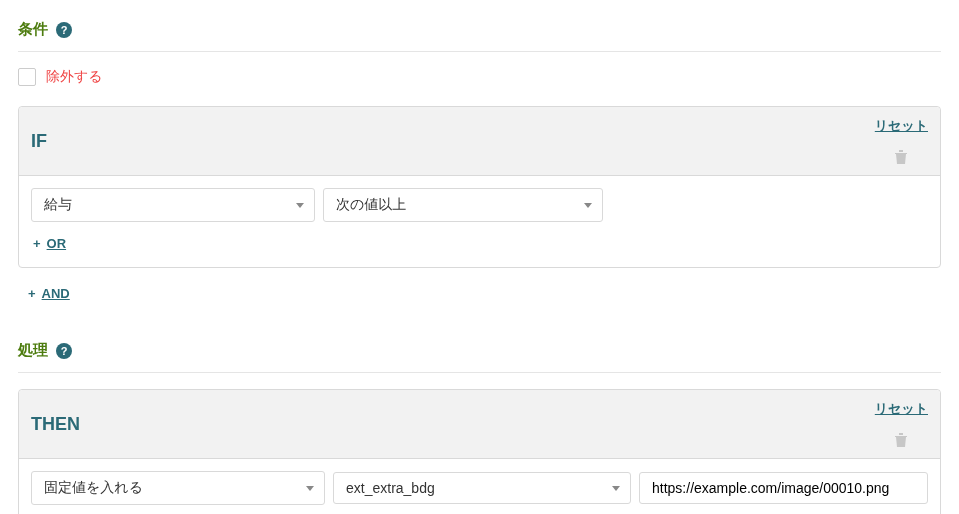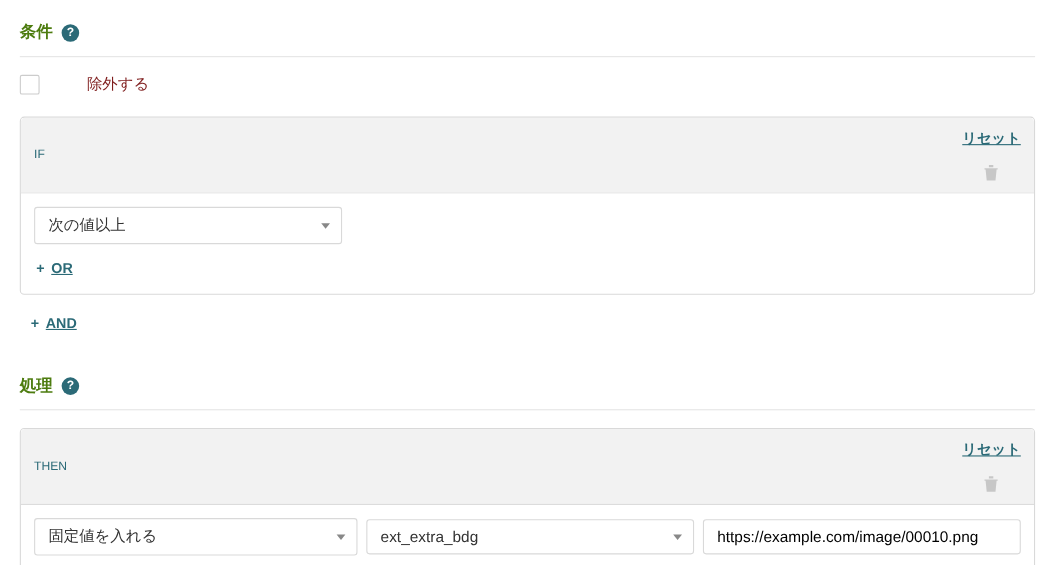--- a/index.html
+++ b/index.html
@@ -49,41 +49,40 @@
     }
     .checkbox {
       width: 18px;
       height: 18px;
       border: 1px solid #ccc;
       border-radius: 2px;
       background: #fff;
       cursor: pointer;
     }
     .exclude-label {
-      color: #7f1d1d;
-      margin-left: 33px;
+      color: #ef4444;
     }
     .block {
       border: 1px solid #d9d9d9;
       border-radius: 4px;
       margin-bottom: 14px;
     }
     .block-header {
       display: flex;
       align-items: center;
       justify-content: space-between;
       background: #f2f2f2;
       padding: 10px 12px;
       border-bottom: 1px solid #d9d9d9;
       border-radius: 4px 4px 0 0;
     }
     .block-label {
       color: #2b6a77;
-      font-weight: 400;
-      font-size: 11px;
+      font-weight: 700;
+      font-size: 18px;
     }
     .block-header-right {
       display: flex;
       align-items: center;
       gap: 14px;
       flex-direction: column;
     }
     .reset-link {
       color: #2b6a77;
       text-decoration: underline;
@@ -209,20 +208,23 @@
       <span class="reset-link">リセット</span>
       <span class="trash-icon">
         <svg viewBox="0 0 14 16" width="14" height="16">
             <path fill="#888" d="M1 4h12v1H1zM3 6h1v7H3zM6.5 6h1v7h-1zM10 6h1v7h-1zM2 5h10l-1 10H3zM5 1h4v2H5z" opacity="0.8"></path>
           </svg>
       </span>
     </div>
   </div>
   <div class="block-body">
     <div class="row">
+      <div class="select select-field1">
+        <span>給与</span>
+      </div>
       <div class="select select-field2">
         <span>次の値以上</span>
       </div>
     </div>
     <div class="logic-btn">
       <span class="plus">+</span>
       <span class="underline">OR</span>
     </div>
   </div>
 </div>

